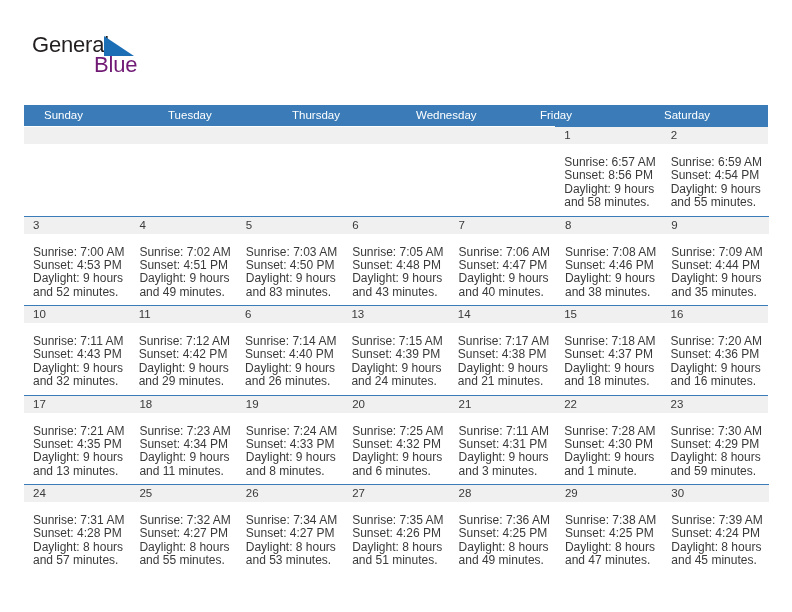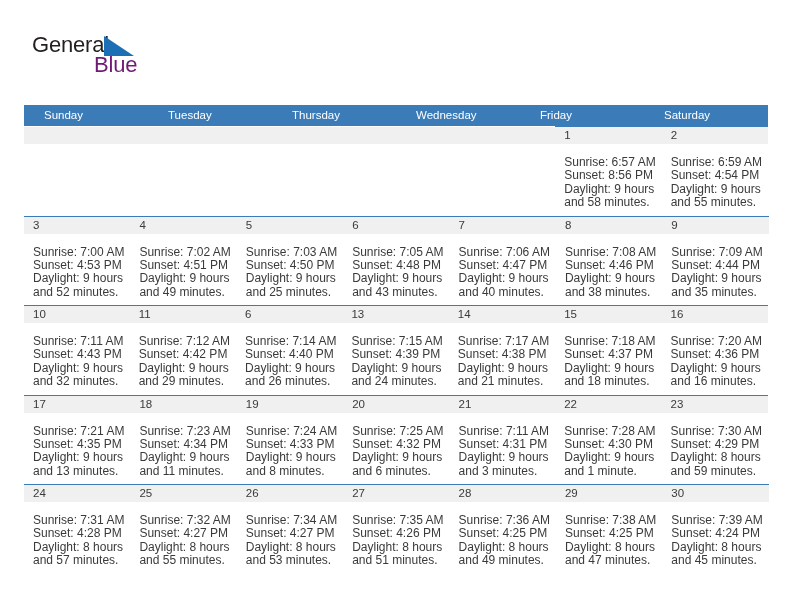--- a/index.html
+++ b/index.html
@@ -229,21 +229,21 @@
               <div>Daylight: 9 hours</div>
               <div>and 49 minutes.</div>
             </div>
           </div>
           <div class="day-cell">
             <div class="day-head">5</div>
             <div class="day-body">
               <div>Sunrise: 7:03 AM</div>
               <div>Sunset: 4:50 PM</div>
               <div>Daylight: 9 hours</div>
-              <div>and 25 minutes.</div>
+              <div>and 83 minutes.</div>
             </div>
           </div>
           <div class="day-cell">
             <div class="day-head">6</div>
             <div class="day-body">
               <div>Sunrise: 7:05 AM</div>
               <div>Sunset: 4:48 PM</div>
               <div>Daylight: 9 hours</div>
               <div>and 43 minutes.</div>
             </div>

